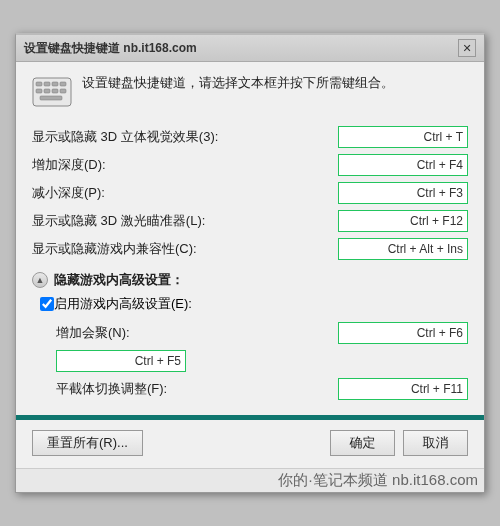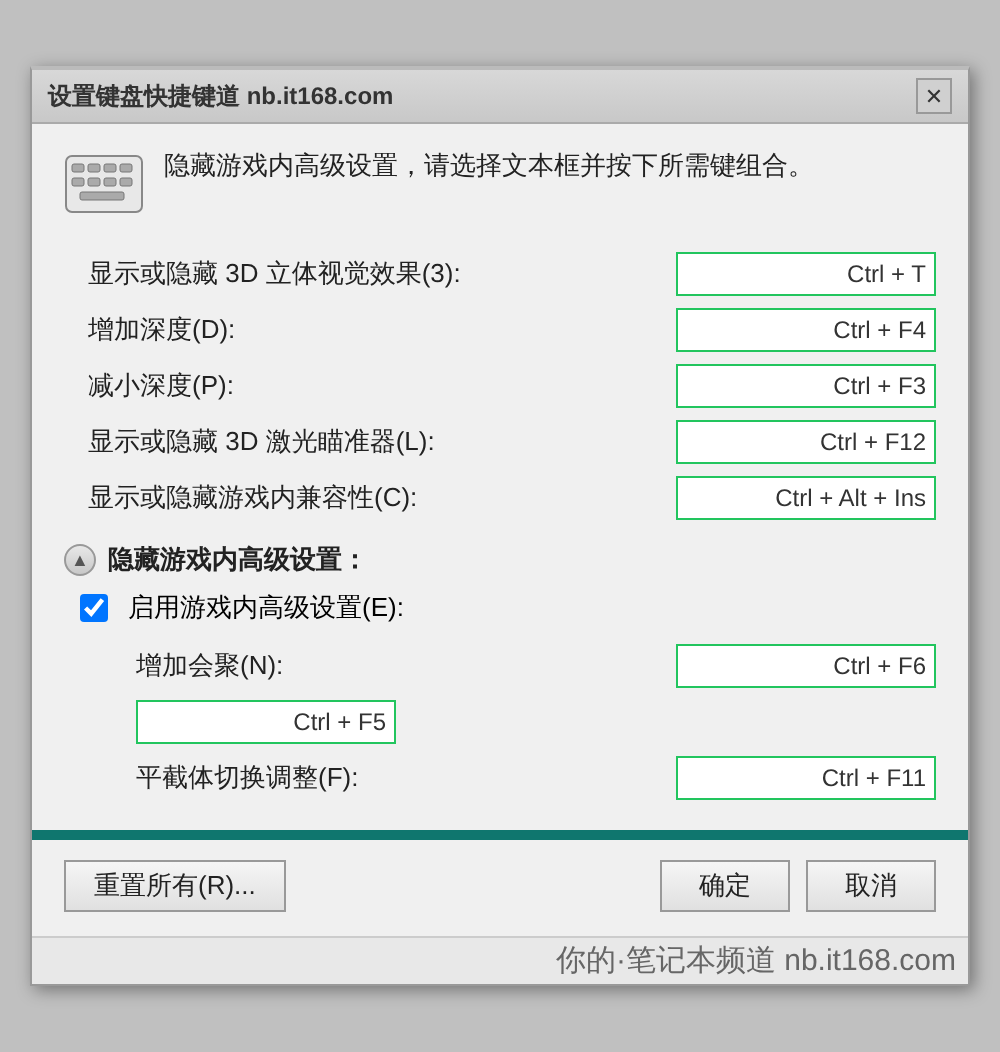--- a/index.html
+++ b/index.html
@@ -63,21 +63,20 @@
     .instruction-text {
       font-size: 13px;
       color: #222;
       line-height: 1.4;
     }
     .shortcut-row {
       display: flex;
       justify-content: space-between;
       align-items: center;
       padding: 3px 0;
-      margin-left: 12px;
     }
     .shortcut-label {
       color: #222;
       font-size: 13px;
     }
     .shortcut-input {
       width: 130px;
       height: 22px;
       border: 1px solid #22c55e;
       background: white;
@@ -109,21 +108,21 @@
       font-size: 13px;
       font-weight: bold;
       color: #222;
     }
     .advanced-section {
       margin-left: 4px;
     }
     .checkbox-row {
       display: flex;
       align-items: center;
-      gap: 10px;
+      gap: 0;
       margin-bottom: 6px;
       margin-left: 4px;
     }
     .checkbox-row input[type=checkbox] {
       width: 14px;
       height: 14px;
     }
     .advanced-shortcuts {
       margin-left: 20px;
     }
@@ -185,21 +184,21 @@
           <rect x="12" y="8" width="6" height="4" rx="1" fill="#aaa" stroke="#777" stroke-width="0.5"></rect>
           <rect x="20" y="8" width="6" height="4" rx="1" fill="#aaa" stroke="#777" stroke-width="0.5"></rect>
           <rect x="28" y="8" width="6" height="4" rx="1" fill="#aaa" stroke="#777" stroke-width="0.5"></rect>
           <rect x="4" y="15" width="6" height="4" rx="1" fill="#aaa" stroke="#777" stroke-width="0.5"></rect>
           <rect x="12" y="15" width="6" height="4" rx="1" fill="#aaa" stroke="#777" stroke-width="0.5"></rect>
           <rect x="20" y="15" width="6" height="4" rx="1" fill="#aaa" stroke="#777" stroke-width="0.5"></rect>
           <rect x="28" y="15" width="6" height="4" rx="1" fill="#aaa" stroke="#777" stroke-width="0.5"></rect>
           <rect x="8" y="22" width="22" height="4" rx="1" fill="#aaa" stroke="#777" stroke-width="0.5"></rect>
         </svg>
       </div>
-      <span class="instruction-text">隐藏游戏内高级设置，请选择文本框并按下所需键组合。</span>
+      <span class="instruction-text">设置键盘快捷键道，请选择文本框并按下所需键组合。</span>
     </div>
 
     <div>
       <div id="shortcuts-container">
           <div class="shortcut-row">
     <span class="shortcut-label">显示或隐藏 3D 立体视觉效果(3):</span>
     <input type="text" class="shortcut-input" value="Ctrl + T" style="">
   </div>
           <div class="shortcut-row">
     <span class="shortcut-label">增加深度(D):</span>

